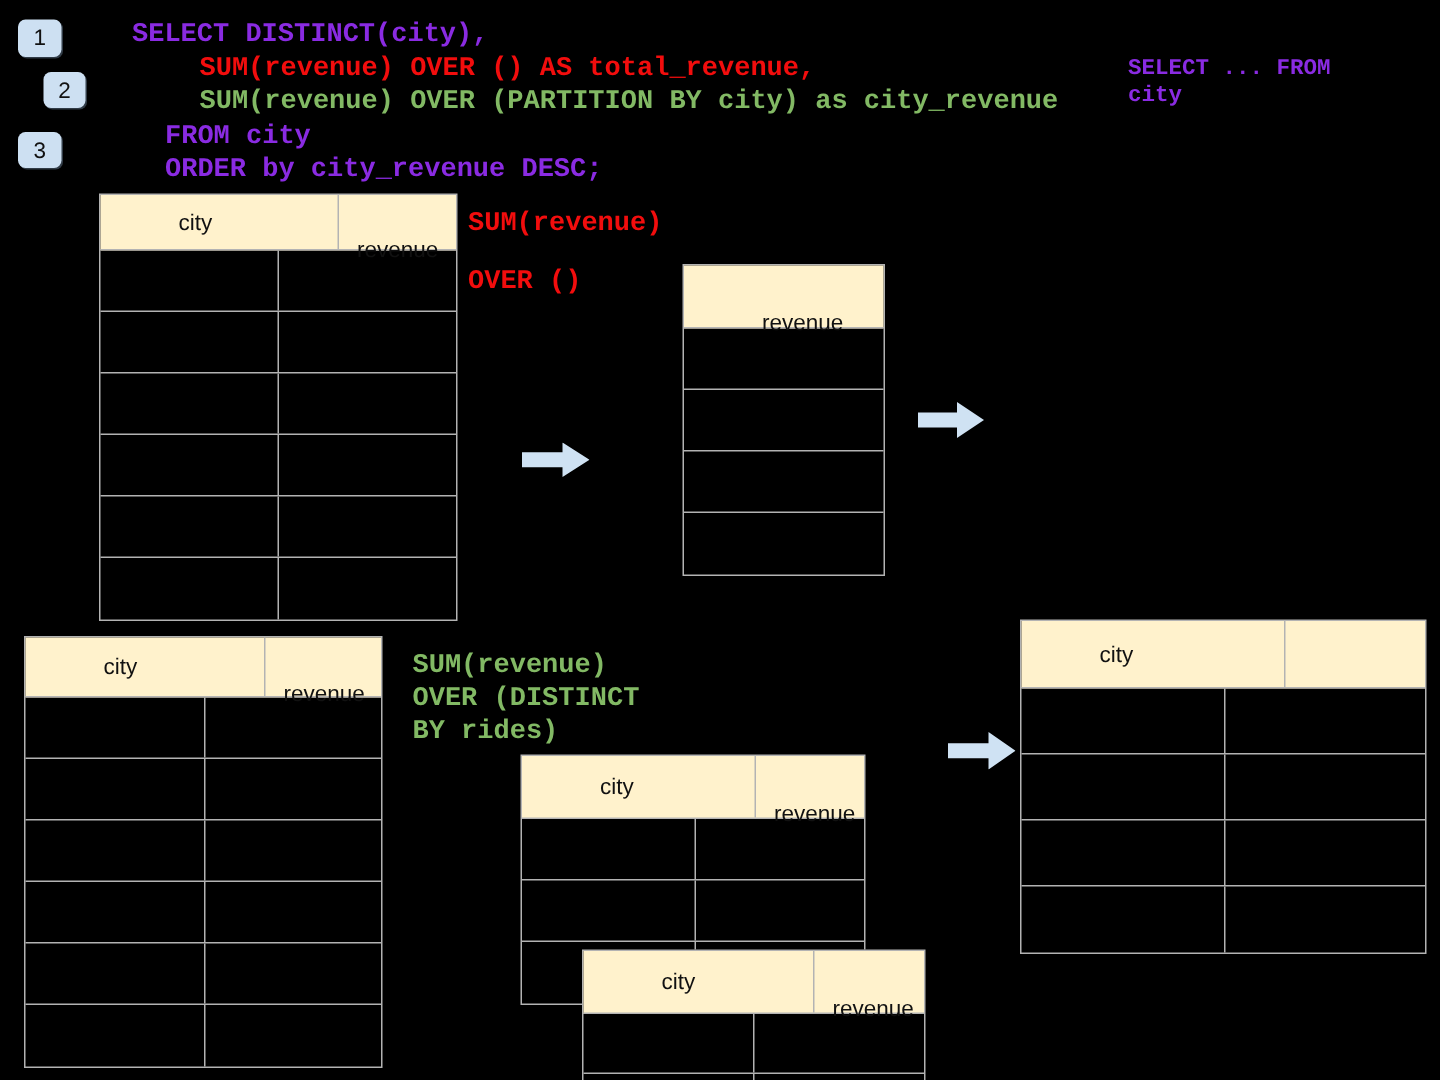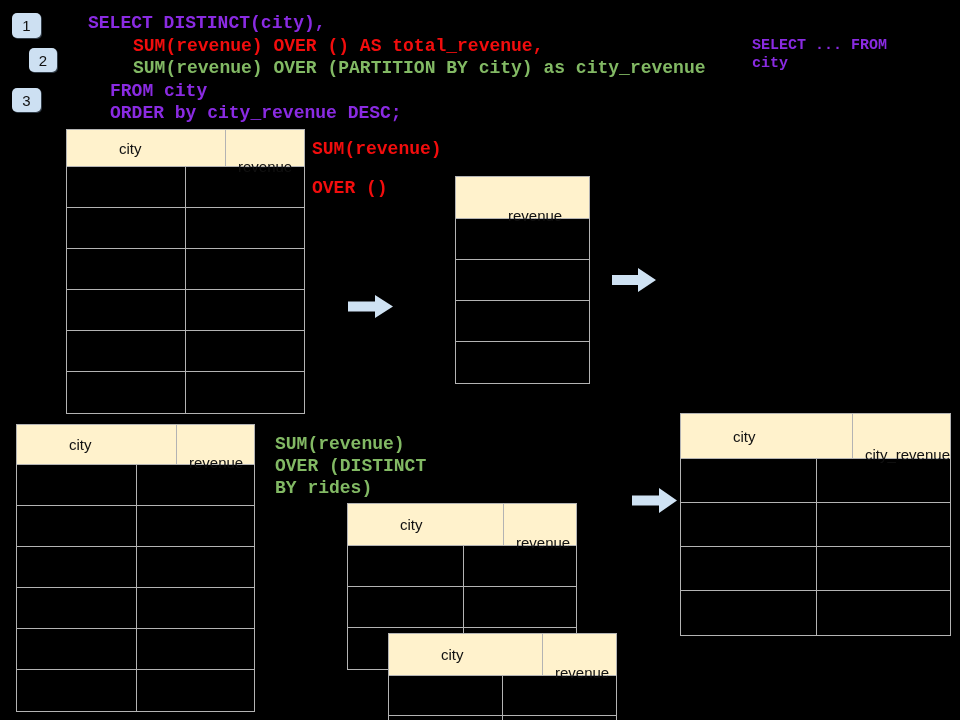--- a/index.html
+++ b/index.html
@@ -179,21 +179,20 @@
       </div>
     <div class="row" style="height:40px;">
         <div class="c1" style="width:114px;"></div>
         <div class="c2"></div>
       </div>
   </div>
 
   <div class="abs tbl" style="left:680px;top:413px;width:271px;">
     <div class="hdr" style="height:45px;">
       <div class="c c1" style="width:136px;">city</div>
-      <div class="c c2">city_revenue</div>
     </div>
     <div class="row" style="height:44px;">
         <div class="c1" style="width:136px;"></div>
         <div class="c2"></div>
       </div>
     <div class="row" style="height:44px;">
         <div class="c1" style="width:136px;"></div>
         <div class="c2"></div>
       </div>
     <div class="row" style="height:44px;">

